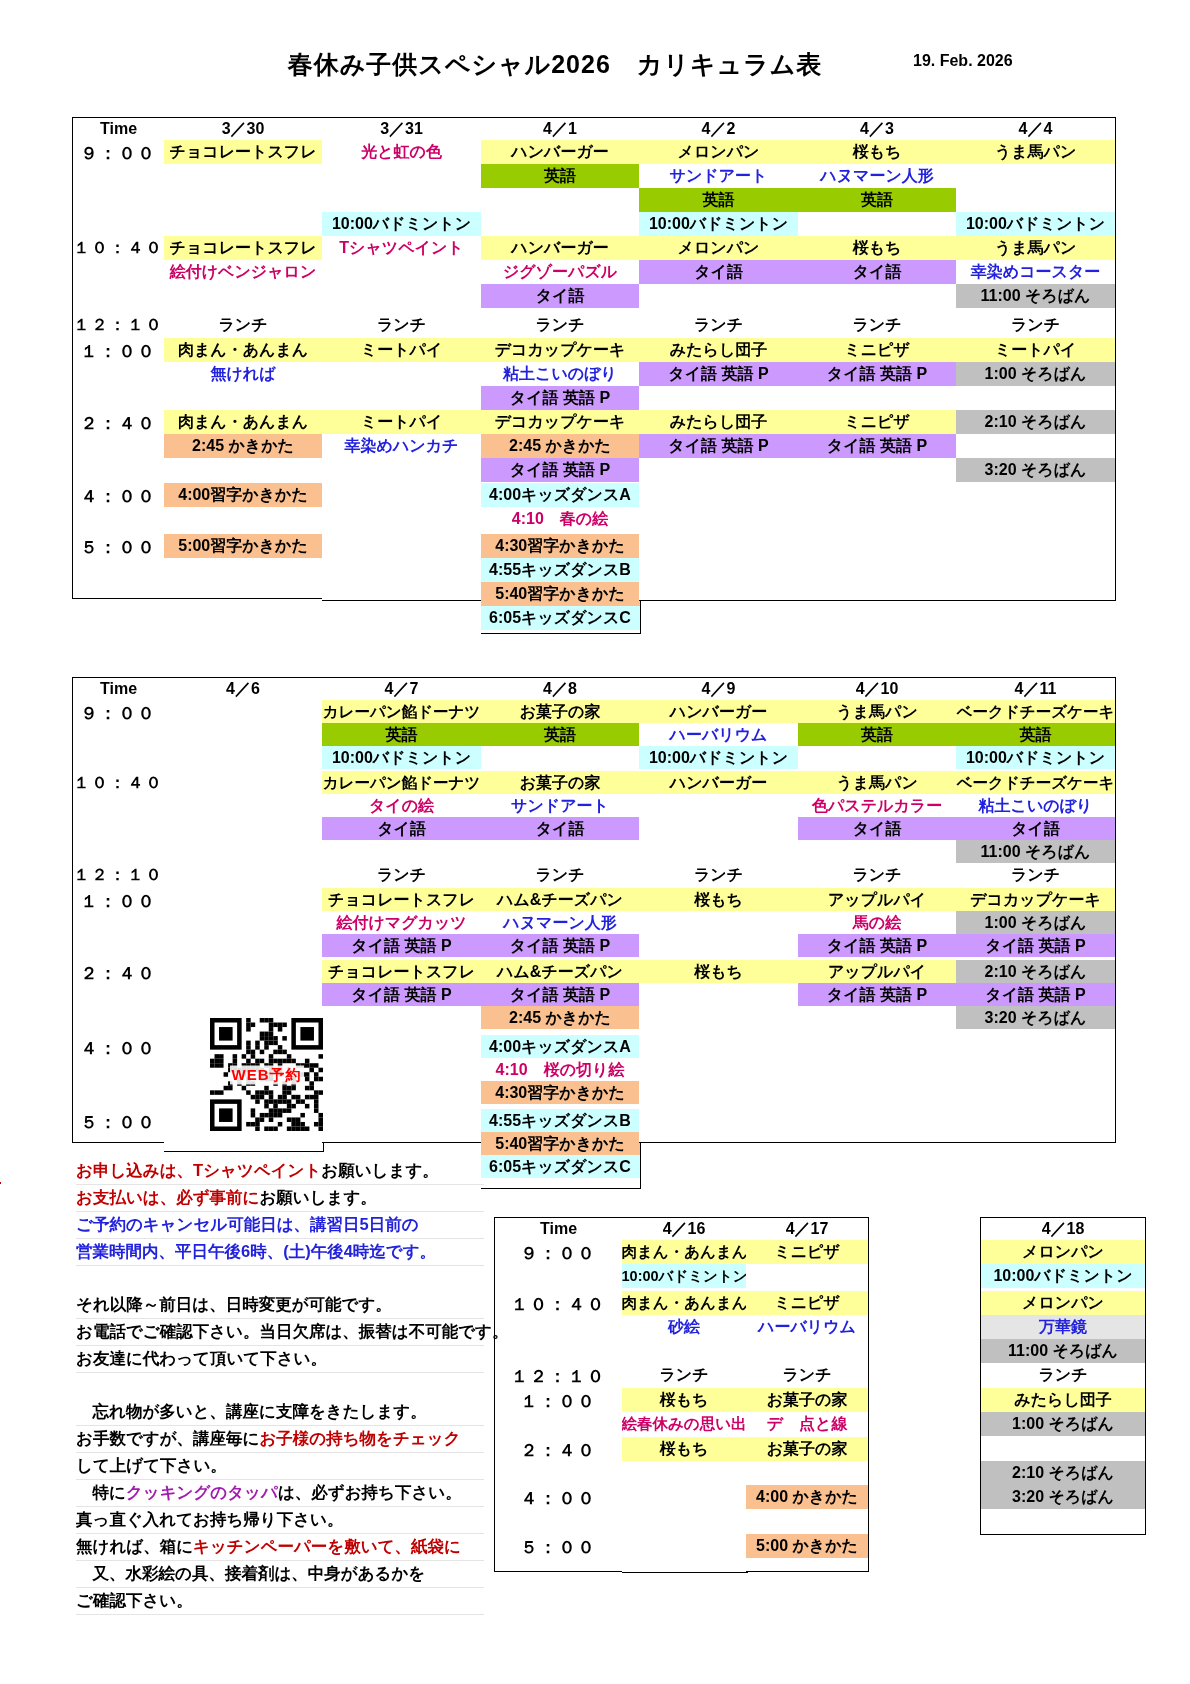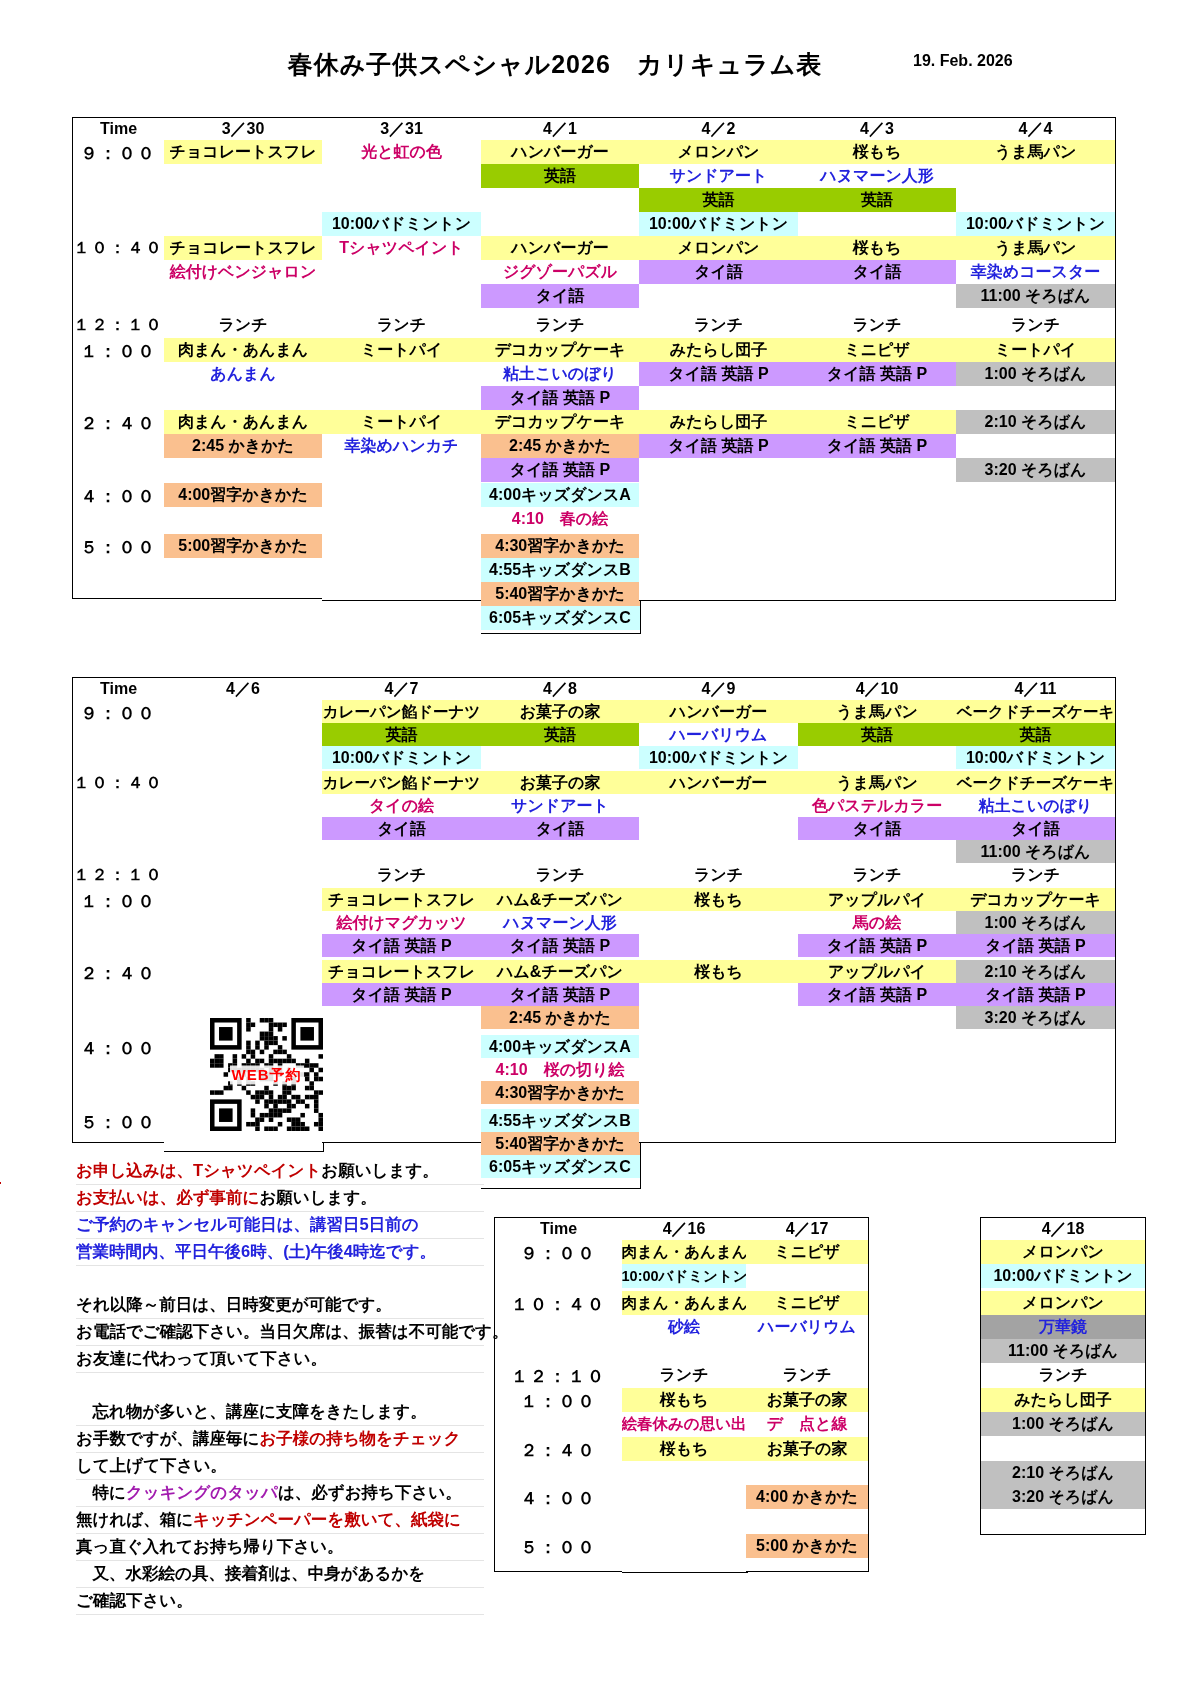--- a/index.html
+++ b/index.html
@@ -86,21 +86,21 @@
         </div>
         <div class="cell" style="height: 78px;">
           <div class="ln fit" style="height: 24px; line-height: 24px; background: rgb(255, 255, 153); color: rgb(0, 0, 0);">チョコレートスフレ</div>
           <div class="ln fit" style="height: 24px; line-height: 24px; background: rgb(255, 255, 255); color: rgb(204, 0, 102);">絵付けベンジャロン</div>
         </div>
         <div class="cell" style="height: 27px;">
           <div class="ln fit" style="height: 24px; line-height: 24px; background: rgb(255, 255, 255); color: rgb(0, 0, 0);">ランチ</div>
         </div>
         <div class="cell" style="height: 73px;">
           <div class="ln fit" style="height: 24px; line-height: 24px; background: rgb(255, 255, 153); color: rgb(0, 0, 0);">肉まん・あんまん</div>
-          <div class="ln fit" style="height: 24px; line-height: 24px; background: rgb(255, 255, 255); color: rgb(34, 34, 221);">あんまん</div>
+          <div class="ln fit" style="height: 24px; line-height: 24px; background: rgb(255, 255, 255); color: rgb(34, 34, 221);">無ければ</div>
         </div>
         <div class="cell" style="height: 75px;">
           <div class="ln fit" style="height: 24px; line-height: 24px; background: rgb(255, 255, 153); color: rgb(0, 0, 0);">肉まん・あんまん</div>
           <div class="ln fit" style="height: 24px; line-height: 24px; background: rgb(250, 192, 143); color: rgb(0, 0, 0);">2:45 かきかた</div>
         </div>
         <div class="cell" style="height: 52px;">
           <div class="ln fit" style="height: 24px; line-height: 24px; background: rgb(250, 192, 143); color: rgb(0, 0, 0);">4:00習字かきかた</div>
         </div>
         <div class="cell" style="height: 47px;">
           <div class="ln fit" style="height: 24px; line-height: 24px; background: rgb(250, 192, 143); color: rgb(0, 0, 0);">5:00習字かきかた</div>
@@ -491,21 +491,21 @@
     </div>
     <div class="cal" style="left: 980px; top: 1213px;">
       <div class="col first-col" style="left: 0px; width: 166px;">
         <div class="cell head first-row fit" style="height: 24px;">4／18</div>
         <div class="cell" style="height: 53px;">
           <div class="ln fit" style="height: 24px; line-height: 24px; background: rgb(255, 255, 153); color: rgb(0, 0, 0);">メロンパン</div>
           <div class="ln fit" style="height: 24px; line-height: 24px; background: rgb(204, 255, 255); color: rgb(0, 0, 0);">10:00バドミントン</div>
         </div>
         <div class="cell" style="height: 73px;">
           <div class="ln fit" style="height: 24px; line-height: 24px; background: rgb(255, 255, 153); color: rgb(0, 0, 0);">メロンパン</div>
-          <div class="ln fit" style="height: 24px; line-height: 24px; background: #a3a3a3; color: rgb(34, 34, 221);">万華鏡</div>
+          <div class="ln fit" style="height: 24px; line-height: 24px; background: #e5e5e5; color: rgb(34, 34, 221);">万華鏡</div>
           <div class="ln fit" style="height: 24px; line-height: 24px; background: rgb(192, 192, 192); color: rgb(0, 0, 0);">11:00 そろばん</div>
         </div>
         <div class="cell" style="height: 27px;">
           <div class="ln fit" style="height: 24px; line-height: 24px; background: rgb(255, 255, 255); color: rgb(0, 0, 0);">ランチ</div>
         </div>
         <div class="cell" style="height: 50px;">
           <div class="ln fit" style="height: 24px; line-height: 24px; background: rgb(255, 255, 153); color: rgb(0, 0, 0);">みたらし団子</div>
           <div class="ln fit" style="height: 24px; line-height: 24px; background: rgb(192, 192, 192); color: rgb(0, 0, 0);">1:00 そろばん</div>
         </div>
         <div class="cell" style="height: 50px;">
@@ -748,17 +748,17 @@
     <div class="note-line"><span style="color: rgb(34, 34, 221);">営業時間内、平日午後6時、(土)午後4時迄です。</span></div>
     <div class="note-line blank"></div>
     <div class="note-line"><span style="color: rgb(0, 0, 0);">それ以降～前日は、日時変更が可能です。</span></div>
     <div class="note-line"><span style="color: rgb(0, 0, 0);">お電話でご確認下さい。当日欠席は、振替は不可能です。</span></div>
     <div class="note-line"><span style="color: rgb(0, 0, 0);">お友達に代わって頂いて下さい。</span></div>
     <div class="note-line blank"></div>
     <div class="note-line"><span style="color: rgb(0, 0, 0);">　忘れ物が多いと、講座に支障をきたします。</span></div>
     <div class="note-line"><span style="color: rgb(0, 0, 0);">お手数ですが、講座毎に</span><span style="color: rgb(192, 0, 0);">お子様の持ち物をチェック</span></div>
     <div class="note-line"><span style="color: rgb(0, 0, 0);">して上げて下さい。</span></div>
     <div class="note-line"><span style="color: rgb(0, 0, 0);">　特に</span><span style="color: #a21caf;">クッキングのタッパ</span><span style="color: rgb(0, 0, 0);">は、必ずお持ち下さい。</span></div>
+    <div class="note-line"><span style="color: rgb(0, 0, 0);">真っ直ぐ入れてお持ち帰り下さい。</span></div>
     <div class="note-line"><span style="color: rgb(0, 0, 0);">無ければ、箱に</span><span style="color: rgb(192, 0, 0);">キッチンペーパーを敷いて、紙袋に</span></div>
-    <div class="note-line"><span style="color: rgb(0, 0, 0);">真っ直ぐ入れてお持ち帰り下さい。</span></div>
     <div class="note-line"><span style="color: rgb(0, 0, 0);">　又、水彩絵の具、接着剤は、中身があるかを</span></div>
     <div class="note-line"><span style="color: rgb(0, 0, 0);">ご確認下さい。</span></div>
   </div>
 
 </body></html>

